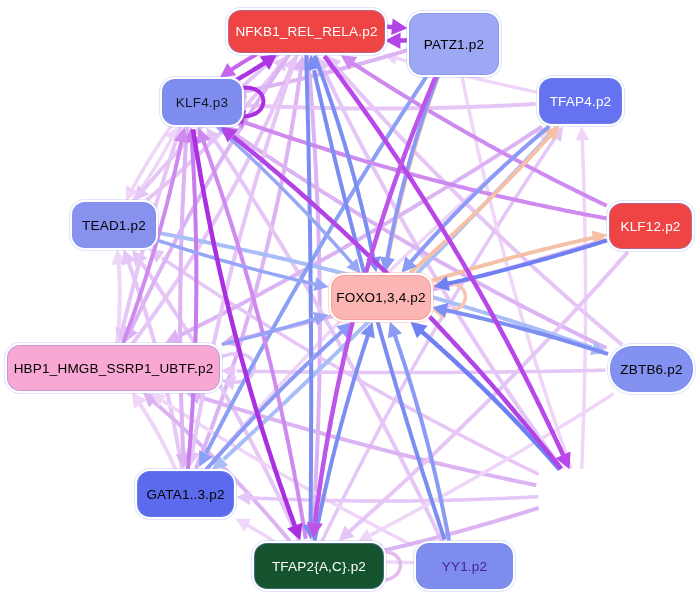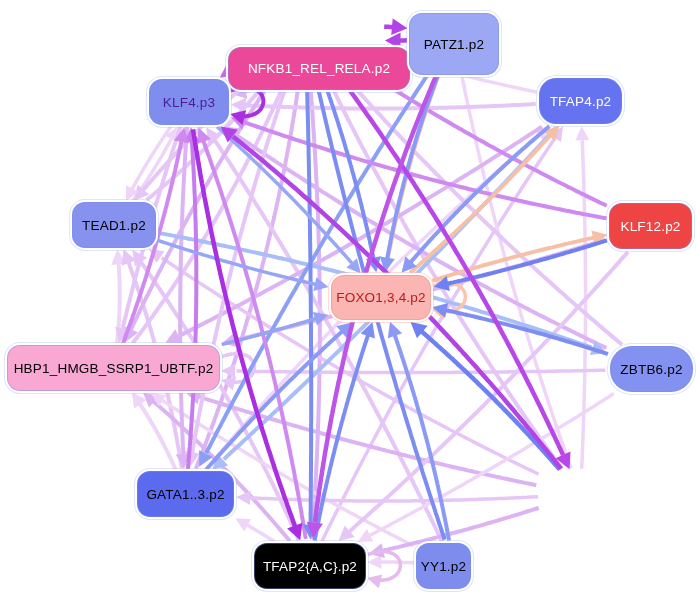--- a/index.html
+++ b/index.html
@@ -319,50 +319,50 @@
       <g>
         <path d="M324.4 56.1L326.7 59.1L329.0 62.2L331.3 65.3L333.7 68.4L336.0 71.5L338.3 74.6L340.6 77.7L342.8 80.8L345.1 84.0L347.4 87.1L349.7 90.2L351.9 93.3L354.2 96.4L356.5 99.6L358.7 102.7L360.9 105.8L363.2 109.0L365.4 112.1L367.6 115.3L369.9 118.4L372.1 121.6L374.3 124.8L376.5 127.9L378.7 131.1L380.9 134.3L383.0 137.4L385.2 140.6L387.4 143.8L389.5 147.0L391.7 150.2L393.9 153.4L396.0 156.6L398.1 159.7L400.3 163.0L402.4 166.2L404.5 169.4L406.6 172.6L408.8 175.8L410.9 179.0L413.0 182.2L415.0 185.5L417.1 188.7L419.2 191.9L421.3 195.2L423.4 198.4L425.4 201.7L427.5 204.9L429.5 208.2L431.6 211.4L433.6 214.7L435.6 217.9L437.7 221.2L439.7 224.5L441.7 227.7L443.7 231.0L445.7 234.3L447.7 237.6L449.7 240.9L451.7 244.2L453.7 247.5L455.6 250.8L457.6 254.1L459.6 257.4L461.5 260.7L463.5 264.0L465.4 267.3L467.4 270.6L469.3 273.9L471.2 277.3L473.1 280.6L475.0 283.9L477.0 287.3L478.9 290.6L480.8 294.0L482.6 297.3L484.5 300.7L486.4 304.0L488.3 307.4L490.1 310.7L492.0 314.1L493.9 317.5L495.7 320.8L497.5 324.2L499.4 327.6L501.2 331.0L503.0 334.4L504.9 337.8L506.7 341.2L508.5 344.6L510.3 348.0L512.1 351.4L513.9 354.8L515.6 358.2L517.4 361.6L519.2 365.0L521.0 368.4L522.7 371.9L524.5 375.3L526.2 378.7L527.9 382.2L529.7 385.6L531.4 389.0L533.1 392.5L534.9 395.9L536.6 399.4L538.3 402.9L540.0 406.3L541.7 409.8L543.3 413.2L545.0 416.7L546.7 420.2L548.4 423.7L550.0 427.2L551.7 430.6L553.3 434.1L555.0 437.6L556.6 441.1L558.3 444.6L559.9 448.1L561.5 451.6L563.1 455.1" fill="none" stroke="#b846e8" stroke-width="4.5"></path>
         <polygon points="569.5,469.2 555.6,458.3 570.5,451.6" fill="#b846e8"></polygon>
       </g>
       <g>
         <path d="M442.6 60.9L441.0 64.5L439.4 68.2L437.8 71.8L436.3 75.4L434.7 79.1L433.1 82.7L431.6 86.4L430.1 90.0L428.6 93.7L427.0 97.3L425.5 101.0L424.0 104.7L422.6 108.3L421.1 112.0L419.6 115.7L418.2 119.3L416.7 123.0L415.3 126.7L413.8 130.4L412.4 134.1L411.0 137.7L409.6 141.4L408.2 145.1L406.8 148.8L405.4 152.5L404.1 156.2L402.7 159.9L401.4 163.6L400.0 167.3L398.7 171.0L397.4 174.7L396.0 178.4L394.7 182.2L393.4 185.9L392.2 189.6L390.9 193.3L389.6 197.0L388.3 200.8L387.1 204.5L385.9 208.2L384.6 212.0L383.4 215.7L382.2 219.4L381.0 223.2L379.8 226.9L378.6 230.7L377.4 234.4L376.3 238.2L375.1 241.9L373.9 245.7L372.8 249.4L371.7 253.2L370.5 257.0L369.4 260.7L368.3 264.5L367.2 268.3L366.1 272.0L365.1 275.8L364.0 279.6L362.9 283.4L361.9 287.2L360.8 290.9L359.8 294.7L358.8 298.5L357.8 302.3L356.8 306.1L355.8 309.9L354.8 313.7L353.8 317.5L352.8 321.3L351.9 325.1L350.9 328.9L350.0 332.7L349.0 336.6L348.1 340.4L347.2 344.2L346.3 348.0L345.4 351.8L344.5 355.7L343.6 359.5L342.8 363.3L341.9 367.2L341.0 371.0L340.2 374.8L339.4 378.7L338.5 382.5L337.7 386.4L336.9 390.2L336.1 394.1L335.3 397.9L334.6 401.8L333.8 405.6L333.0 409.5L332.3 413.4L331.5 417.2L330.8 421.1L330.1 425.0L329.4 428.9L328.6 432.7L327.9 436.6L327.3 440.5L326.6 444.4L325.9 448.3L325.2 452.2L324.6 456.0L324.0 459.9L323.3 463.8L322.7 467.7L322.1 471.6L321.5 475.5L320.9 479.4L320.3 483.4L319.7 487.3L319.1 491.2L318.6 495.1L318.0 499.0L317.5 502.9L316.9 506.9L316.4 510.8L315.9 514.7L315.4 518.6L314.9 522.6" fill="none" stroke="#bc55e8" stroke-width="4.5"></path>
         <polygon points="313.0,538.3 306.7,521.8 323.0,523.8" fill="#bc55e8"></polygon>
       </g>
     </svg>
   <div id="node-layer">
-      <div class="node" style="left: 228px; top: 10px; width: 182px; height: 43px; background: #ec4899; color: rgb(255, 255, 255); box-shadow: rgb(255, 255, 255) 0px 0px 0px 2px, rgba(150, 170, 240, 0.3) 0px 0px 0px 3px; margin-top: 37px;">
+      <div class="node" style="left: 228px; top: 10px; width: 157px; height: 43px; background: #ef4444; color: rgb(255, 255, 255); box-shadow: rgb(255, 255, 255) 0px 0px 0px 2px, rgba(150, 170, 240, 0.3) 0px 0px 0px 3px;">
         <span class="lbl">NFKB1_REL_RELA.p2</span>
       </div>
       <div class="node" style="left: 409px; top: 13px; width: 90px; height: 62px; background: rgb(156, 168, 244); color: rgb(0, 0, 0); box-shadow: rgb(255, 255, 255) 0px 0px 0px 2px, rgba(150, 170, 240, 0.3) 0px 0px 0px 3px;">
         <span class="lbl">PATZ1.p2</span>
       </div>
-      <div class="node" style="left: 149px; top: 79px; width: 80px; height: 46px; background: rgb(127, 141, 238); color: #4c1d95; box-shadow: rgb(255, 255, 255) 0px 0px 0px 2px, rgba(150, 170, 240, 0.3) 0px 0px 0px 3px;">
+      <div class="node" style="left: 162px; top: 79px; width: 80px; height: 46px; background: rgb(127, 141, 238); color: #0f172a; box-shadow: rgb(255, 255, 255) 0px 0px 0px 2px, rgba(150, 170, 240, 0.3) 0px 0px 0px 3px;">
         <span class="lbl">KLF4.p3</span>
       </div>
-      <div class="node" style="left: 539px; top: 78px; width: 83px; height: 46px; background: rgb(101, 115, 240); color: rgb(255, 255, 255); box-shadow: rgb(255, 255, 255) 0px 0px 0px 2px, rgba(150, 170, 240, 0.3) 0px 0px 0px 3px; border-radius: 17px;">
+      <div class="node" style="left: 539px; top: 78px; width: 83px; height: 46px; background: rgb(101, 115, 240); color: rgb(255, 255, 255); box-shadow: rgb(255, 255, 255) 0px 0px 0px 2px, rgba(150, 170, 240, 0.3) 0px 0px 0px 3px;">
         <span class="lbl">TFAP4.p2</span>
       </div>
       <div class="node" style="left: 72px; top: 202px; width: 84px; height: 46px; background: rgb(134, 146, 238); color: rgb(0, 0, 0); box-shadow: rgb(255, 255, 255) 0px 0px 0px 2px, rgba(150, 170, 240, 0.3) 0px 0px 0px 3px;">
         <span class="lbl">TEAD1.p2</span>
       </div>
       <div class="node" style="left: 609px; top: 203px; width: 83px; height: 46px; background: #ef4444; color: rgb(255, 255, 255); box-shadow: rgb(255, 255, 255) 0px 0px 0px 2px, rgba(150, 170, 240, 0.3) 0px 0px 0px 3px;">
         <span class="lbl">KLF12.p2</span>
       </div>
-      <div class="node" style="left: 331px; top: 275px; width: 100px; height: 45px; background: rgb(251, 181, 178); color: #b91c1c; box-shadow: rgb(255, 255, 255) 0px 0px 0px 2px, rgba(248, 175, 165, 0.45) 0px 0px 0px 3px; border-color: rgba(240, 150, 140, 0.6);">
+      <div class="node" style="left: 331px; top: 275px; width: 100px; height: 45px; background: rgb(251, 181, 178); color: #000000; box-shadow: rgb(255, 255, 255) 0px 0px 0px 2px, rgba(248, 175, 165, 0.45) 0px 0px 0px 3px; border-color: rgba(240, 150, 140, 0.6);">
         <span class="lbl">FOXO1,3,4.p2</span>
       </div>
       <div class="node" style="left: 7px; top: 345px; width: 213px; height: 46px; background: #f9a8d4; color: rgb(0, 0, 0); box-shadow: rgb(255, 255, 255) 0px 0px 0px 2px, rgba(150, 170, 240, 0.3) 0px 0px 0px 3px;">
         <span class="lbl">HBP1_HMGB_SSRP1_UBTF.p2</span>
       </div>
       <div class="node" style="left: 610px; top: 346px; width: 83px; height: 46px; background: rgb(131, 145, 240); color: rgb(0, 0, 0); box-shadow: rgb(255, 255, 255) 0px 0px 0px 2px, rgba(150, 170, 240, 0.3) 0px 0px 0px 3px; border-radius: 22px;">
         <span class="lbl">ZBTB6.p2</span>
       </div>
       <div class="node" style="left: 137px; top: 471px; width: 97px; height: 46px; background: rgb(92, 107, 238); color: #000000; box-shadow: rgb(255, 255, 255) 0px 0px 0px 2px, rgba(150, 170, 240, 0.3) 0px 0px 0px 3px;">
         <span class="lbl">GATA1..3.p2</span>
       </div>
-      <div class="node" style="left: 254px; top: 543px; width: 112px; height: 46px; background: #000000; color: rgb(255, 255, 255); box-shadow: rgb(255, 255, 255) 0px 0px 0px 2px, rgba(150, 170, 240, 0.3) 0px 0px 0px 3px;">
+      <div class="node" style="left: 254px; top: 543px; width: 130px; height: 46px; background: #14532d; color: rgb(255, 255, 255); box-shadow: rgb(255, 255, 255) 0px 0px 0px 2px, rgba(150, 170, 240, 0.3) 0px 0px 0px 3px;">
         <span class="lbl">TFAP2{A,C}.p2</span>
       </div>
-      <div class="node" style="left: 416px; top: 543px; width: 55px; height: 46px; background: rgb(126, 140, 238); color: #000000; box-shadow: rgb(255, 255, 255) 0px 0px 0px 2px, rgba(150, 170, 240, 0.3) 0px 0px 0px 3px;">
+      <div class="node" style="left: 416px; top: 543px; width: 97px; height: 46px; background: rgb(126, 140, 238); color: #4c1d95; box-shadow: rgb(255, 255, 255) 0px 0px 0px 2px, rgba(150, 170, 240, 0.3) 0px 0px 0px 3px;">
         <span class="lbl">YY1.p2</span>
       </div>
     </div>
 </div>
 
 </body></html>

